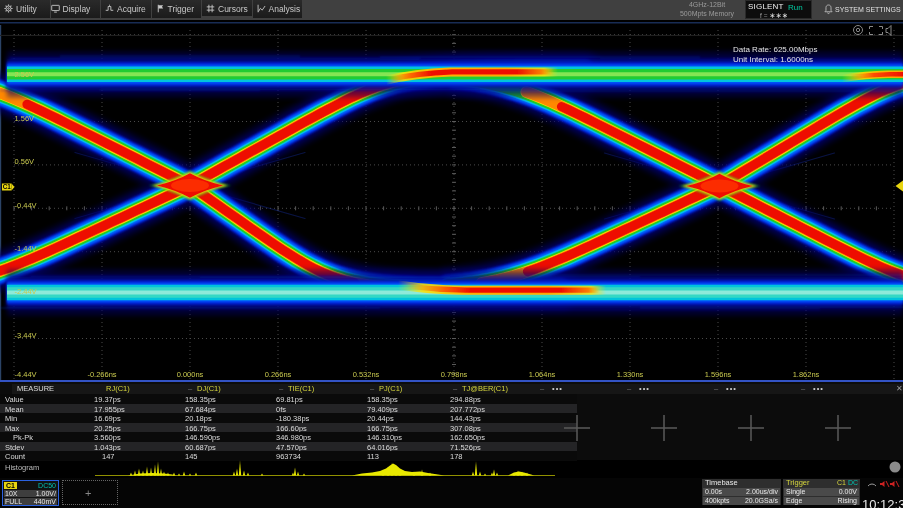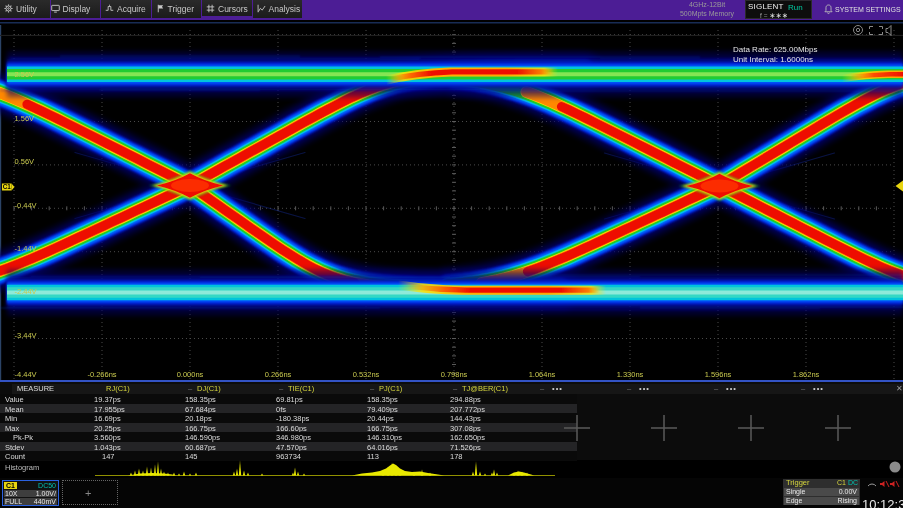--- a/index.html
+++ b/index.html
@@ -1,16 +1,16 @@
 <!DOCTYPE html>
 <html><head><meta charset="utf-8"><style>
 *{margin:0;padding:0;box-sizing:border-box}
 body{width:903px;height:508px;background:#000;font-family:"Liberation Sans",sans-serif;position:relative;overflow:hidden}
 </style></head><body>
-<div style="position:absolute;left:0;top:0;width:903px;height:20px;background:#4c1d95">
+<div style="position:absolute;left:0;top:0;width:903px;height:20px;background:#404040">
 <div style="position:absolute;left:0.0px;top:0;width:49.5px;height:18px;background:linear-gradient(#2a2a2a,#1b1b1b);color:#c8c8c8;font-size:8.5px;line-height:18px;padding-left:4px;white-space:nowrap;overflow:hidden"><svg width="9" height="9" viewBox="0 0 10 10" style="vertical-align:-1px;margin-right:3px">
         <circle cx="5" cy="5" r="2.8" stroke="#c8c8c8" fill="none" stroke-width="1"></circle>
         <circle cx="5" cy="5" r="0.9" stroke="#c8c8c8" fill="none" stroke-width="1"></circle>
         <g stroke="#c8c8c8" stroke-width="1.2">
           <path d="M5 0.5 V2 M5 8 V9.5 M0.5 5 H2 M8 5 H9.5 M1.8 1.8 L2.9 2.9 M7.1 7.1 L8.2 8.2 M8.2 1.8 L7.1 2.9 M2.9 7.1 L1.8 8.2"></path>
         </g>
       </svg>Utility</div>
     <div style="position:absolute;left:50.5px;top:0;width:49.5px;height:18px;background:linear-gradient(#2a2a2a,#1b1b1b);color:#c8c8c8;font-size:8.5px;line-height:18px;white-space:nowrap;overflow:hidden"><svg width="9" height="9" viewBox="0 0 10 10" style="vertical-align:-1px;margin-right:3px">
         <rect x="0.8" y="1.5" width="8.4" height="5.8" rx="0.5" stroke="#c8c8c8" fill="none" stroke-width="1"></rect>
         <path d="M3.5 9 H6.5" stroke="#c8c8c8"></path>
@@ -517,20 +517,25 @@
 <div style="position:absolute;left:0;top:478px;width:903px;height:30px;background:#050505;font-size:7px;color:#e8e8e8">
     <div style="position:absolute;left:2px;top:2px;width:57px;height:26px;border:1px solid #2b62e0;background:#111">
 <div style="position:absolute;left:1px;top:1px;width:13px;height:7px;background:#e8d50f;color:#000;text-align:center;line-height:7px;font-weight:bold">C1</div>
 <span style="position:absolute;right:2px;top:1px;color:#00c0b0">DC50</span>
 <div style="position:absolute;left:1px;top:8.5px;width:53px;height:7.5px;background:#3e3e3e;line-height:7.5px"><span style="margin-left:1px">10X</span><span style="float:right;margin-right:1px">1.00V/</span></div>
 <div style="position:absolute;left:1px;top:16.5px;width:53px;height:7.5px;background:#3e3e3e;line-height:7.5px"><span style="margin-left:1px">FULL</span><span style="float:right;margin-right:1px">440mV</span></div>
 </div>
     <div style="position:absolute;left:62px;top:2px;width:56px;height:25px;border:1px dotted #666">
 <span style="position:absolute;left:22px;top:6px;color:#888;font-size:11px;font-weight:100">+</span>
     </div>
+    <div style="position:absolute;left:702px;top:1px;width:79px;height:26px;background:#2e2e2e">
+<div style="position:absolute;left:0;top:0;width:79px;height:8.5px;line-height:8.5px"><span style="margin-left:3px;font-size:7.5px">Timebase</span></div>
+<div style="position:absolute;left:1px;top:9px;width:77px;height:8px;background:#4a4a4a;line-height:8px"><span style="margin-left:2px">0.00s</span><span style="float:right;margin-right:2px">2.00us/div</span></div>
+<div style="position:absolute;left:1px;top:17.5px;width:77px;height:8px;background:#4a4a4a;line-height:8px"><span style="margin-left:2px">400kpts</span><span style="float:right;margin-right:2px">20.0GSa/s</span></div>
+</div>
     <div style="position:absolute;left:783px;top:1px;width:77px;height:26px;background:#2e2e2e">
 <div style="position:absolute;left:0;top:0;width:77px;height:8.5px;line-height:8.5px"><span style="margin-left:3px;color:#d6d63e;font-size:7.5px">Trigger</span><span style="float:right;margin-right:2px"><span style="color:#d6d63e">C1</span> <span style="color:#00c0b0">DC</span></span></div>
 <div style="position:absolute;left:1px;top:9px;width:75px;height:8px;background:#4a4a4a;line-height:8px"><span style="margin-left:2px">Single</span><span style="float:right;margin-right:2px">0.00V</span></div>
 <div style="position:absolute;left:1px;top:17.5px;width:75px;height:8px;background:#4a4a4a;line-height:8px"><span style="margin-left:2px">Edge</span><span style="float:right;margin-right:2px">Rising</span></div>
 </div>
     <div style="position:absolute;left:862px;top:1px;width:41px;height:26px;text-align:center">
 <svg width="34" height="8" viewBox="0 0 34 8" style="display:block;margin:1px auto 0">
 <path d="M2 6 a5 5 0 0 1 8 0" stroke="#999" fill="none" stroke-width="1"></path>
 <g fill="#cc2222">
           <path d="M14 3 h2 l2.5 -2 v6 l-2.5 -2 h-2 z"></path>

